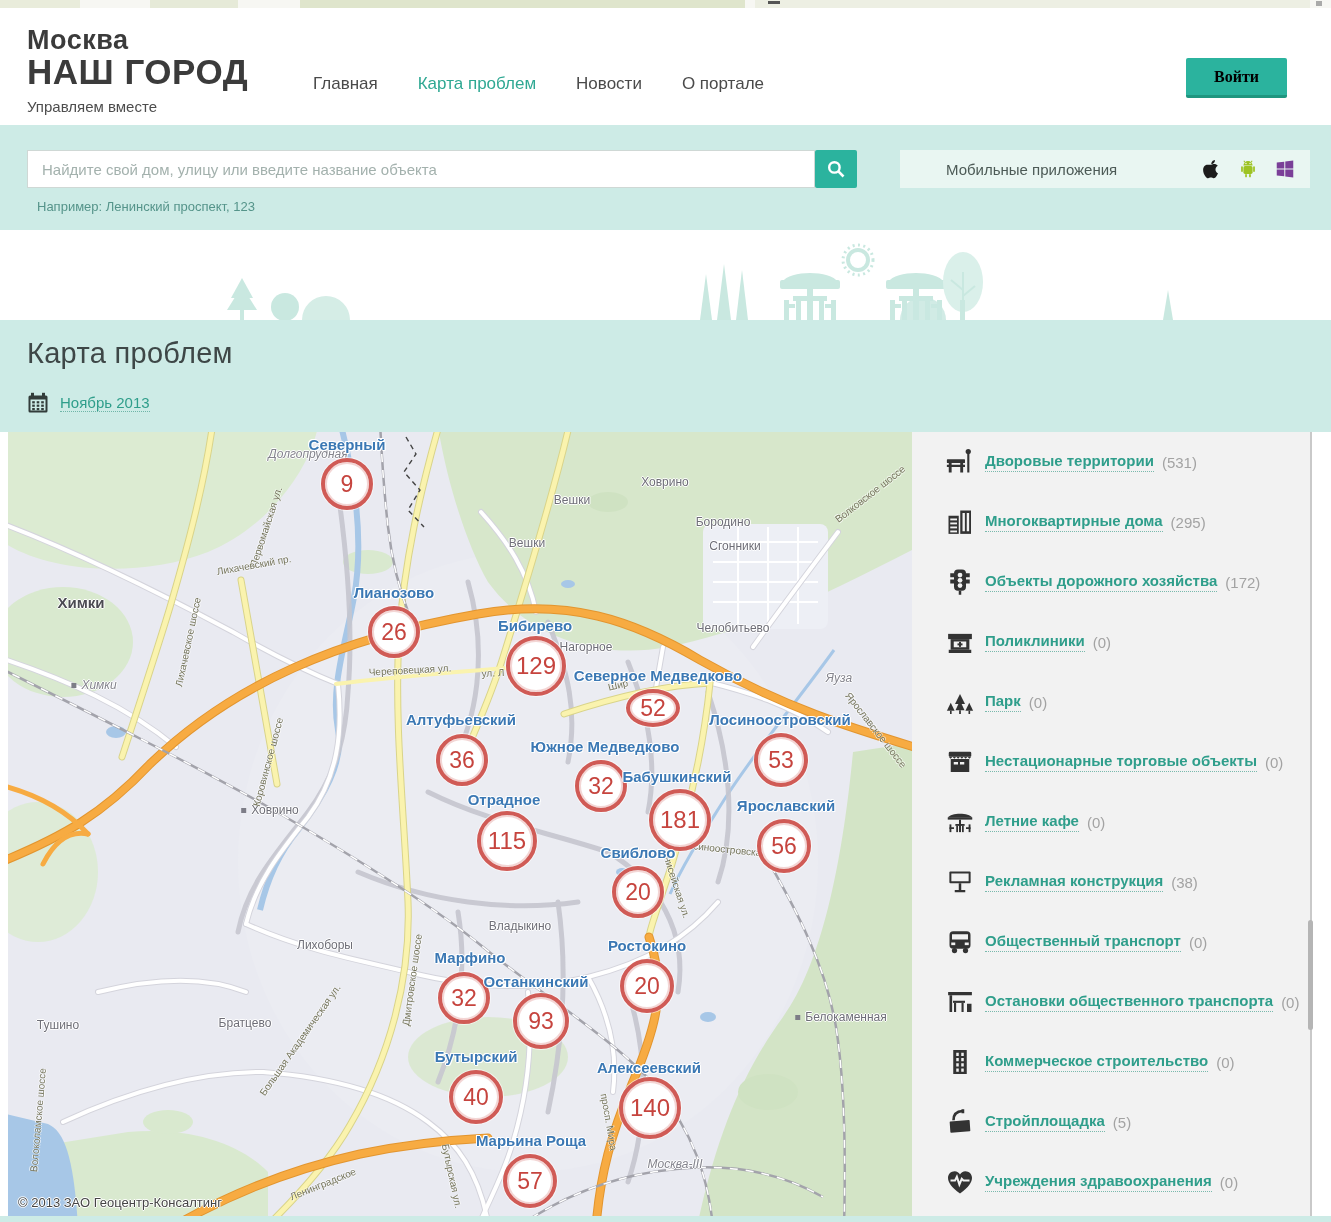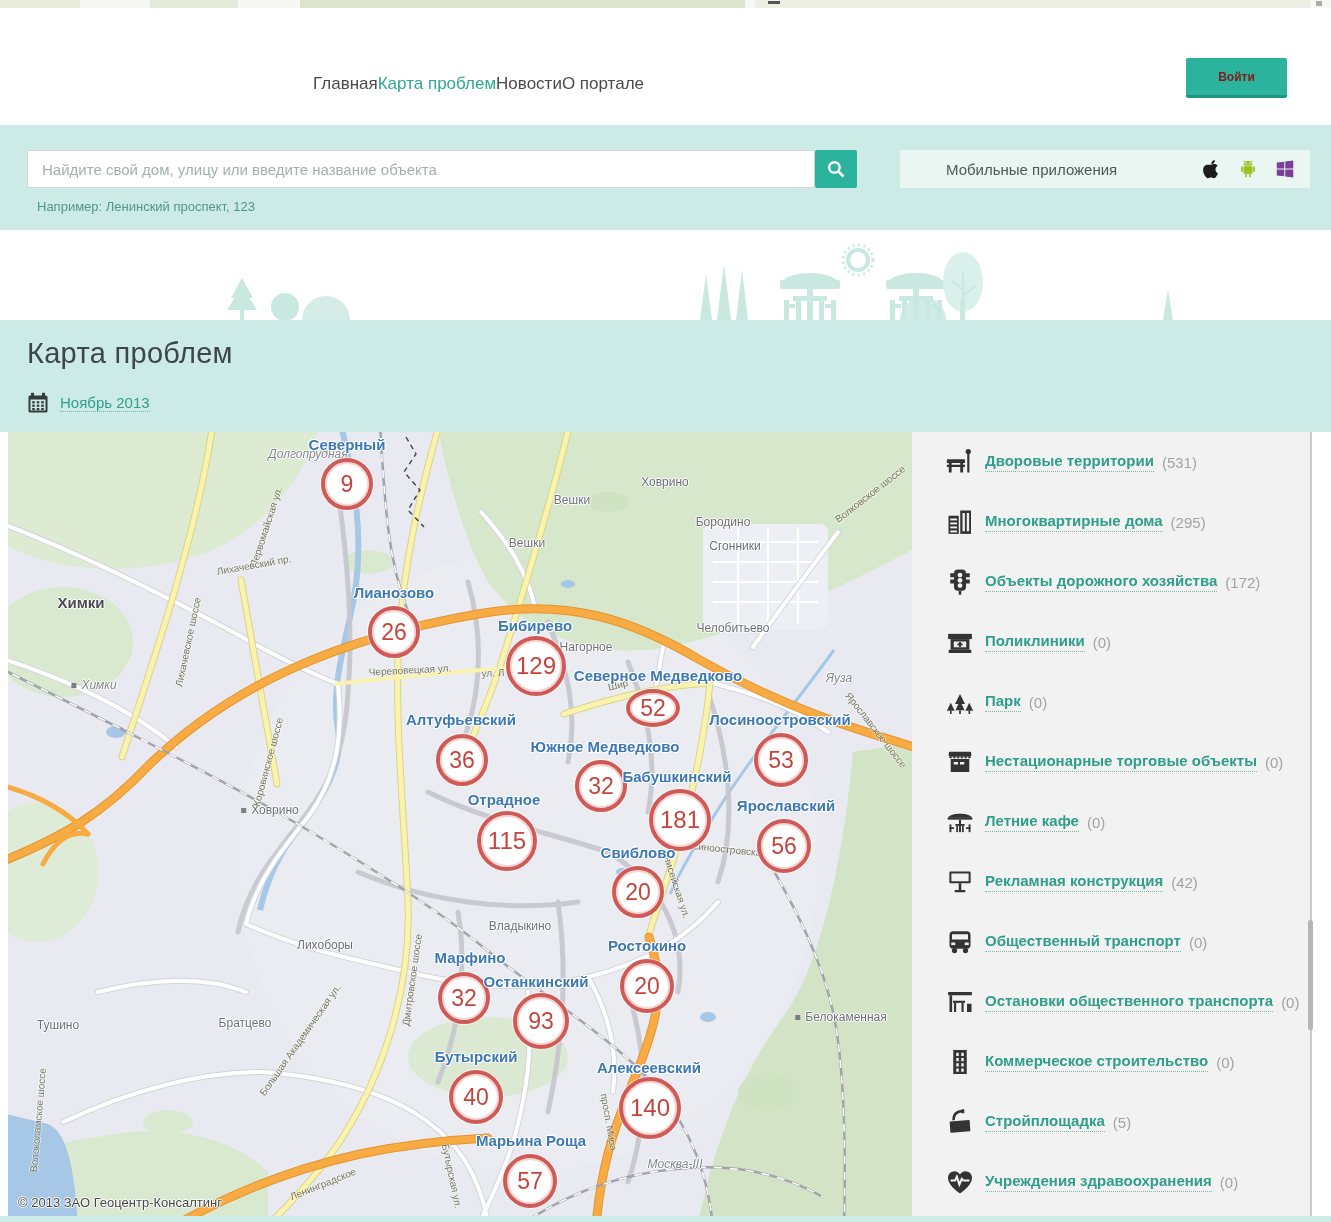--- a/index.html
+++ b/index.html
@@ -20,26 +20,26 @@
   .seg4{left:755px;width:555px;background:#edefe3;}
   .seg-tick{position:absolute;left:768px;top:1px;width:12px;height:3px;background:#555;}
   .seg-dot{position:absolute;left:1316px;top:1px;width:6px;height:5px;background:#aaa;}
 
   
   .header{position:absolute;left:0;top:8px;width:1331px;height:117px;background:#fff;}
   .logo{position:absolute;left:27px;top:18px;}
   .logo-l1{font-size:27px;font-weight:bold;color:#3b3b3b;letter-spacing:.5px;line-height:1.05;}
   .logo-l2{font-size:35px;font-weight:bold;color:#3b3b3b;letter-spacing:.5px;line-height:1.05;}
   .logo-tag{font-size:15px;color:#4d4d4d;margin-top:7px;}
-  .nav{position:absolute;left:313px;top:66px;display:flex;font-size:17px;color:#4a4a4a;align-items:flex-end;}
+  .nav{position:absolute;left:313px;top:66px;display:flex;gap:40px;font-size:17px;color:#4a4a4a;align-items:flex-end;}
   .nav-item{cursor:pointer;white-space:nowrap;}
   .nav-item.active{color:var(--nav_active);}
   .login-btn{position:absolute;left:1186px;top:50px;width:101px;height:40px;background:var(--accent);
-    border:none;border-bottom:3px solid var(--accent_dark);border-radius:2px;color:#7f1d1d;
-    font-size:12px;font-weight:bold;font-family:Liberation Sans, sans-serif;cursor:pointer;}
+    border:none;border-bottom:3px solid var(--accent_dark);border-radius:2px;color:#000000;
+    font-size:16px;font-weight:bold;font-family:Liberation Serif, serif;cursor:pointer;}
 
   
   .search-band{position:absolute;left:0;top:125px;width:1331px;height:105px;background:var(--band);}
   .search-input{position:absolute;left:27px;top:25px;width:788px;height:38px;border:1px solid #cfd8d5;
     background:#fff;padding:0 14px;font-size:15px;color:#444;font-family:"Liberation Sans",sans-serif;outline:none;}
   .search-input::placeholder{color:#a3b1ad;}
   .search-btn{position:absolute;left:815px;top:25px;width:42px;height:38px;background:var(--accent);
     border:none;border-radius:2px;cursor:pointer;display:flex;align-items:center;justify-content:center;}
   .search-hint{position:absolute;left:37px;top:74px;font-size:13px;color:#55948a;}
   .apps-box{position:absolute;left:900px;top:25px;width:410px;height:38px;background:#e9f6f2;
@@ -238,20 +238,25 @@
 <div class="top-strip">
   <div class="seg seg1"></div>
   <div class="seg seg2"></div>
   <div class="seg seg3"></div>
   <div class="seg seg4"></div>
   <div class="seg-tick"></div>
   <div class="seg-dot"></div>
 </div>
 
 <div class="header">
+  <div class="logo">
+    <div class="logo-l1">Москва</div>
+    <div class="logo-l2">НАШ ГОРОД</div>
+    <div class="logo-tag">Управляем вместе</div>
+  </div>
   <div class="nav">
       <div class="nav-item">Главная</div>
       <div class="nav-item active">Карта проблем</div>
       <div class="nav-item">Новости</div>
       <div class="nav-item">О портале</div>
     </div>
   <button class="login-btn">Войти</button>
 </div>
 
 <div class="search-band">
@@ -628,21 +633,21 @@
         <use href="#cafe-icon"></use>
       </svg>
      <span class="cat-link">Летние кафе</span>
      <span class="cat-count">(0)</span>
     </div>
     <div class="cat-row">
       <svg class="cat-icon" viewBox="0 0 24 24">
         <use href="#billboard-icon"></use>
       </svg>
      <span class="cat-link">Рекламная конструкция</span>
-     <span class="cat-count">(42)</span>
+     <span class="cat-count">(38)</span>
     </div>
     <div class="cat-row">
       <svg class="cat-icon" viewBox="0 0 24 24">
         <use href="#bus-icon"></use>
       </svg>
      <span class="cat-link">Общественный транспорт</span>
      <span class="cat-count">(0)</span>
     </div>
     <div class="cat-row">
       <svg class="cat-icon" viewBox="0 0 24 24">

